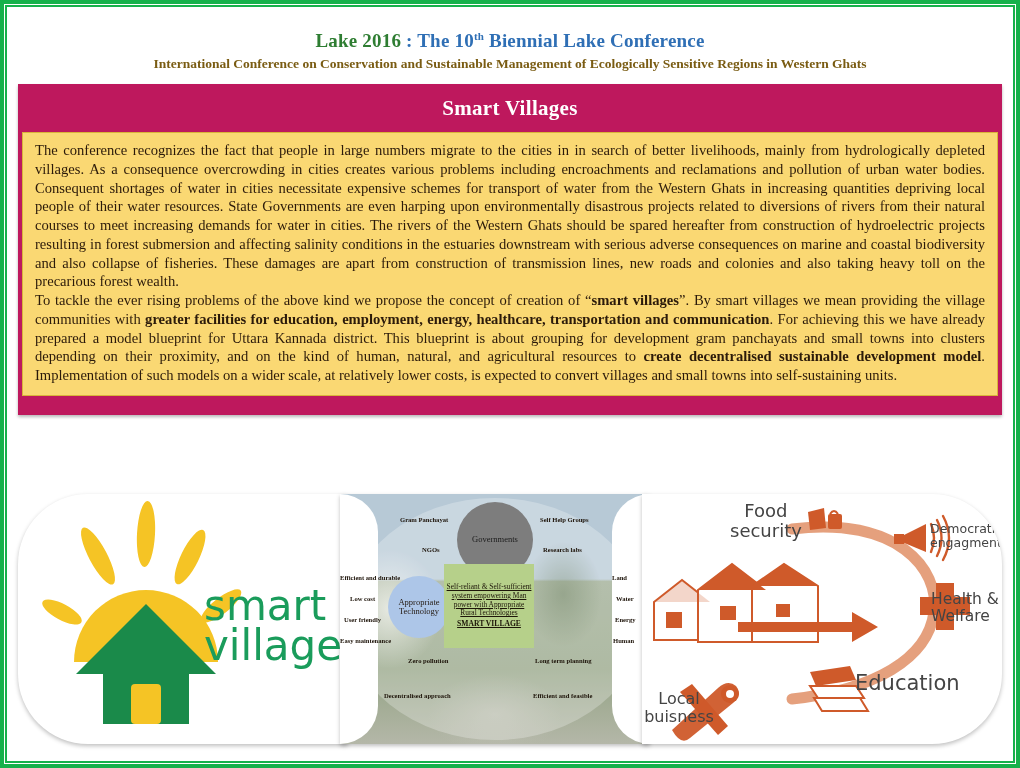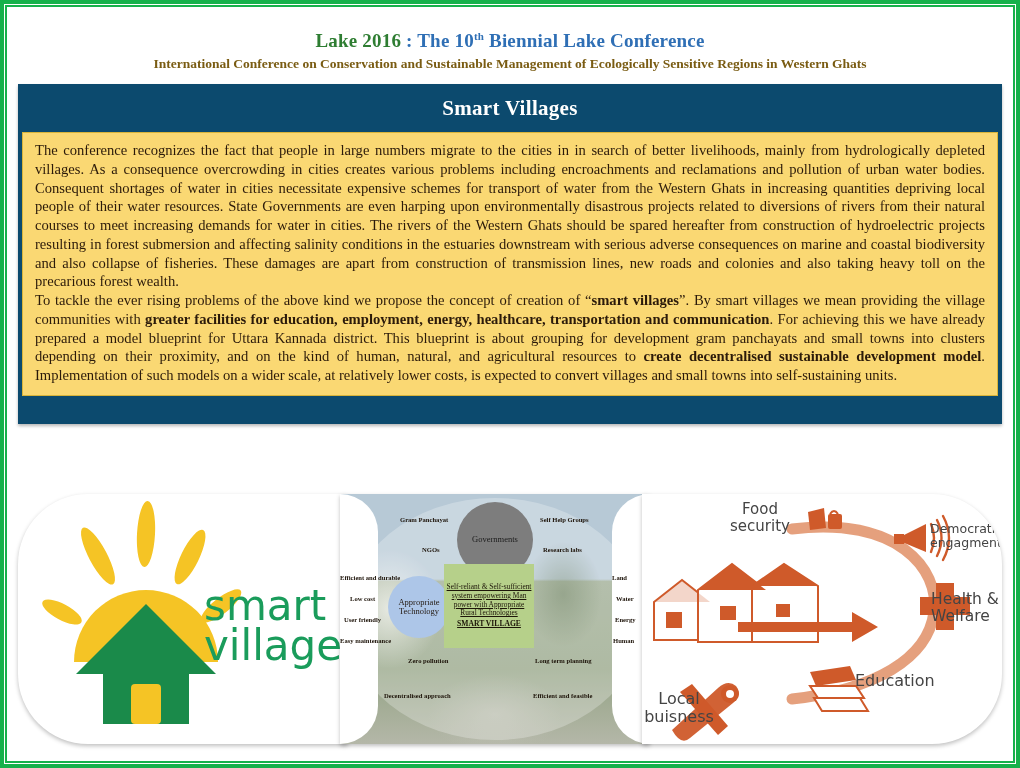--- a/index.html
+++ b/index.html
@@ -38,22 +38,22 @@
   .conf-title sup{font-size:11px;}
   .conf-sub{
     margin:4px 0 0 0;
     font-size:13.5px;font-weight:bold;color:#7a5c13;
     white-space:nowrap;
   }
 
   
   .gold-box{
     position:absolute;left:10px;top:76px;right:10px;
-    background:#0c4a6e;
-    padding:4px 4px 28px 4px;
+    background:#be185d;
+    padding:4px 4px 19px 4px;
     box-sizing:border-box;
     box-shadow:0 2px 3px rgba(0,0,0,.28);
   }
   .gold-title{
     text-align:center;
     color:#ffffff;
     font-size:21px;font-weight:bold;
     padding:8px 0 11px 0;
     letter-spacing:.3px;
   }
@@ -297,25 +297,25 @@
 
           <g fill="#cf5a2a">
             <path d="M38 198 L50 190 L86 232 L76 241 Z"></path>
             <path d="M30 236 L76 194 q10 -9 18 -2 q7 8 -3 17 L48 244 q-9 8 -18 -8 Z" opacity=".95"></path>
             <circle cx="88" cy="200" r="9"></circle>
             <circle cx="88" cy="200" r="4" fill="#ffffff"></circle>
           </g>
         </svg>
       </div>
 
-      <div class="rlbl" style="left:88px;top:7px;font-size:15px;text-align:center;">Food
+      <div class="rlbl" style="left:88px;top:7px;font-size:18px;text-align:center;">Food
 security</div>
       <div class="rlbl" style="left:288px;top:28px;font-size:12.5px;">Democratic
 engagment</div>
       <div class="rlbl" style="left:289px;top:97px;font-size:15.5px;">Health &amp;
 Welfare</div>
-      <div class="rlbl" style="left:213px;top:178px;font-size:16px;">Education</div>
+      <div class="rlbl" style="left:213px;top:178px;font-size:21px;">Education</div>
       <div class="rlbl" style="left:-6px;top:196px;font-size:16px;text-align:center;width:86px;">Local
 buisness</div>
     </div>
 
   </div>
 </div>
 
 </body></html>

